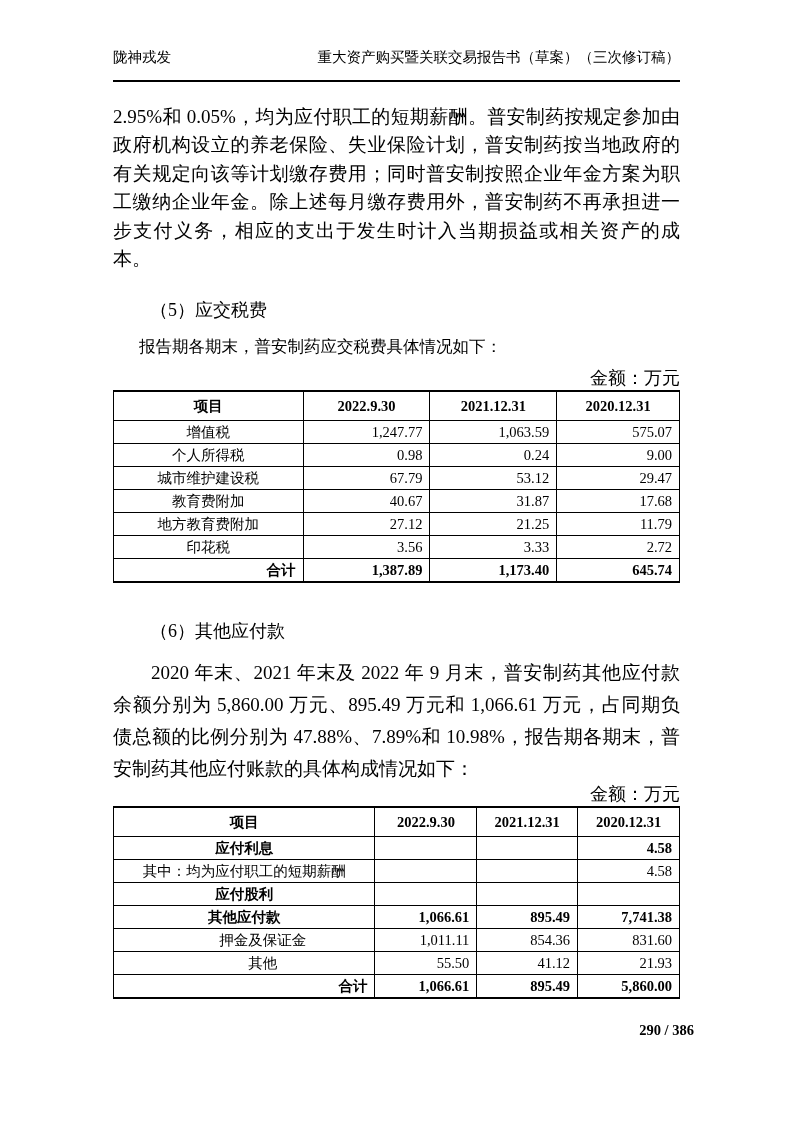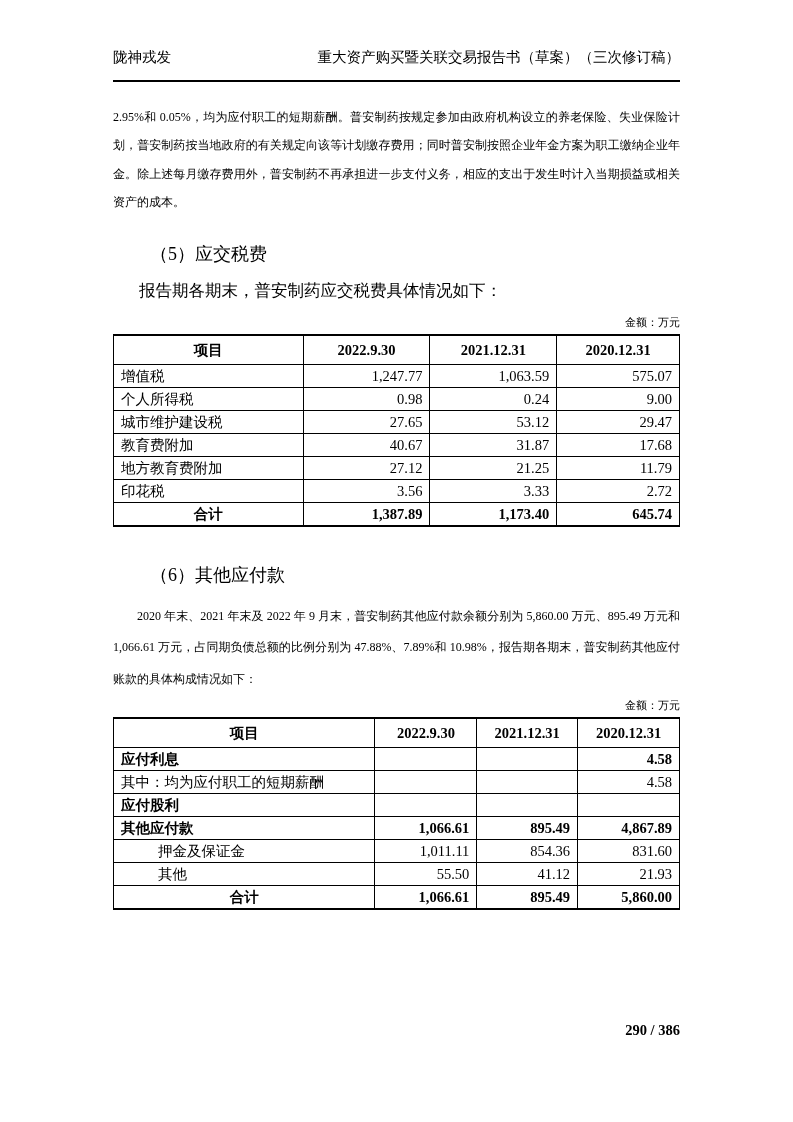--- a/index.html
+++ b/index.html
@@ -24,21 +24,21 @@
     align-items: flex-end;
     padding-top: 49px;
     padding-bottom: 14px;
     border-bottom: 2px solid #000;
     font-size: 14.5px;
     line-height: 17px;
   }
 
   
   .para {
-    font-size: 12px;
+    font-size: 19px;
     line-height: 28.4px;
     text-align: justify;
   }
   .para-cont { margin-top: 21px; }   
   .para-ind  { margin-top: 14px; text-indent: 2em; line-height: 31.8px; }
 
   .sec-heading {
     margin-top: 25px;
     padding-left: 37px;
     font-size: 18px;
@@ -48,21 +48,21 @@
   .intro-line {
     margin-top: 13px;
     padding-left: 26px;
     font-size: 16.5px;
     line-height: 24px;
   }
   .unit-label {
     margin-top: 11px;
     margin-bottom: 3px;
     text-align: right;
-    font-size: 11px;
+    font-size: 18px;
     line-height: 17px;
   }
   .unit-label.tight { margin-top: 1px; }
 
   
   table.fin {
     width: 100%;
     border-collapse: collapse;
     font-size: 14.5px;
     border-top: 2.5px solid #000;
@@ -75,39 +75,39 @@
     height: 23px;
     vertical-align: middle;
   }
   table.fin th {
     font-weight: bold;
     text-align: center;
     padding-top: 5px; padding-bottom: 5px;
     height: 25px;
   }
   table.fin td.num { text-align: right; }
-  table.fin td.lbl { text-align: left; }
+  table.fin td.lbl { text-align: center; }
   table.fin tr.bold td { font-weight: bold; }
-  table.fin td.center { text-align: center; }
+  table.fin td.center { text-align: right; }
   table.fin td.ind2 { padding-left: 44px; }
 
   .tbl1 col.c1 { width: 33.5%; }
   .tbl1 col.c2 { width: 22.4%; }
   .tbl1 col.c3 { width: 22.4%; }
   .tbl1 col.c4 { width: 21.7%; }
 
   .tbl2 col.c1 { width: 46.2%; }
   .tbl2 col.c2 { width: 18.0%; }
   .tbl2 col.c3 { width: 17.8%; }
   .tbl2 col.c4 { width: 18.0%; }
 
   .doc-footer {
     position: absolute;
     top: 1022px;
-    right: 113px;
+    right: 99px;
     font-size: 14.5px;
     font-weight: bold;
   }
 </style>
 </head>
 <body>
 
 <div class="page">
   <div class="content">
 
@@ -147,21 +147,21 @@
           <td class="num">575.07</td>
         </tr>
         <tr>
           <td class="lbl">个人所得税</td>
           <td class="num">0.98</td>
           <td class="num">0.24</td>
           <td class="num">9.00</td>
         </tr>
         <tr>
           <td class="lbl">城市维护建设税</td>
-          <td class="num">27.65</td>
+          <td class="num">67.79</td>
           <td class="num">53.12</td>
           <td class="num">29.47</td>
         </tr>
         <tr>
           <td class="lbl">教育费附加</td>
           <td class="num">40.67</td>
           <td class="num">31.87</td>
           <td class="num">17.68</td>
         </tr>
         <tr>
@@ -222,21 +222,21 @@
         <tr class="bold">
           <td class="lbl">应付股利</td>
           <td class="num"></td>
           <td class="num"></td>
           <td class="num"></td>
         </tr>
         <tr class="bold">
           <td class="lbl">其他应付款</td>
           <td class="num">1,066.61</td>
           <td class="num">895.49</td>
-          <td class="num">4,867.89</td>
+          <td class="num">7,741.38</td>
         </tr>
         <tr>
           <td class="lbl ind2">押金及保证金</td>
           <td class="num">1,011.11</td>
           <td class="num">854.36</td>
           <td class="num">831.60</td>
         </tr>
         <tr>
           <td class="lbl ind2">其他</td>
           <td class="num">55.50</td>

